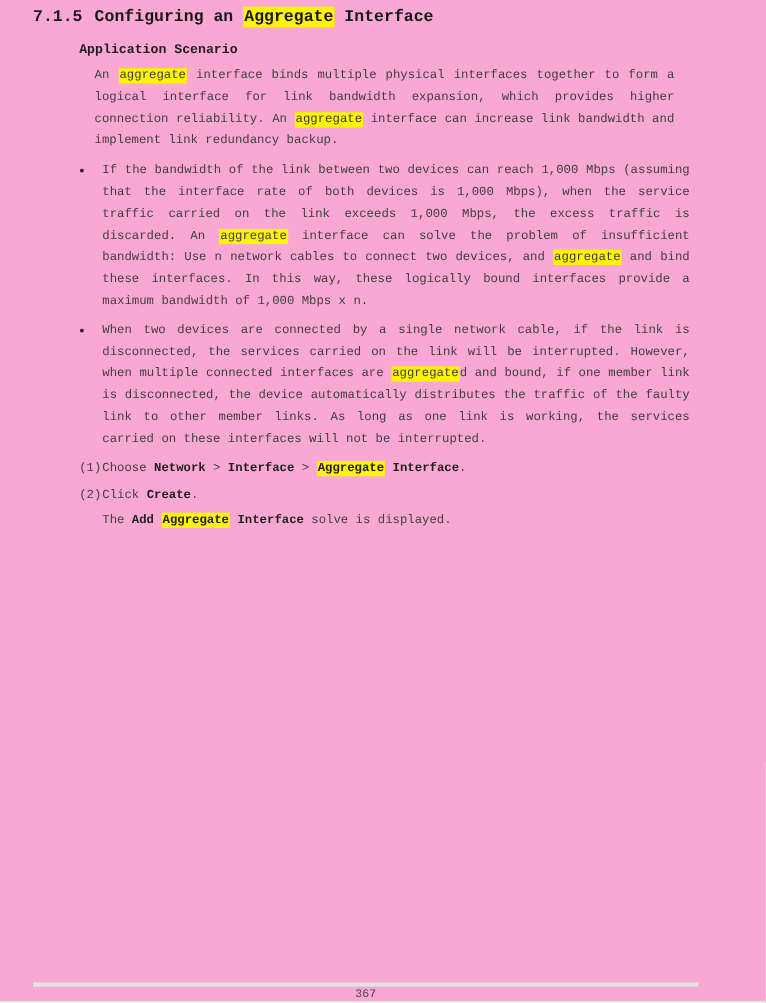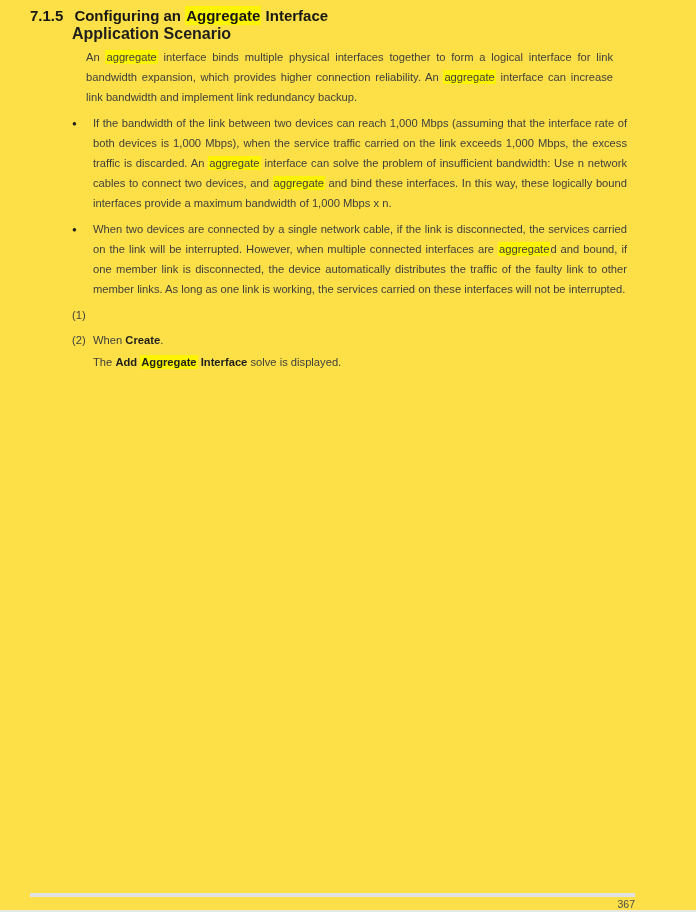--- a/index.html
+++ b/index.html
@@ -2,22 +2,22 @@
 <html style="--hl: #fcf400;"><head>
 <meta charset="utf-8">
 <style>
   html, body { margin: 0; padding: 0; }
   body { background: #ffffff; }
 
   .page {
     position: relative;
     width: 696px;
     height: 912px;
-    background: #fde047;
-    font-family: Liberation Sans, sans-serif;
+    background: #f9a8d4;
+    font-family: Liberation Mono, monospace;
     color: #3e3e3e;
     overflow: hidden;
   }
 
   
   .title {
     margin: 0;
     padding: 6px 0 0 30px;
     font-size: 15px;
     line-height: 19px;
@@ -25,22 +25,22 @@
     color: #171717;
   }
   .title .num { margin-right: 11px; }
 
   
   .content {
     padding-left: 72px;
     padding-right: 69px; 
   }
   .h2 {
-    margin: 1px 0 0;
-    font-size: 16px;
+    margin: 13px 0 0;
+    font-size: 12px;
     line-height: 15px;
     font-weight: bold;
     color: #1e1e1e;
   }
   .h2.proc { margin-top: 13px; }
   .para {
     margin: 7px 14px 0;
     font-size: 11.2px;
     line-height: 19.8px;
     text-align: justify;
@@ -79,21 +79,21 @@
     bottom: 15px;
     width: 605px;
     height: 4px;
     background: #e2e2e2;
   }
   .page-num {
     position: absolute;
     left: 30px;
     width: 605px;
     bottom: 2px;
-    text-align: right;
+    text-align: center;
     font-size: 10.5px;
     line-height: 11px;
     color: #4a4a4a;
   }
   .bottom-line {
     position: absolute;
     left: 0;
     bottom: 0;
     width: 100%;
     height: 2px;
@@ -121,25 +121,26 @@
     </div>
 
     <div class="bullet">
       <span class="dot">●</span>
       <p class="para"><span>When two devices are connected by a single network cable, if the link is disconnected, the services carried on the link will be interrupted. However, when multiple connected interfaces are </span><span class="hl">aggregate</span><span>d and bound, if one member link is disconnected, the device automatically distributes the traffic of the faulty link to other member links. As long as one link is working, the services carried on these interfaces will not be interrupted.</span></p>
     </div>
 
 
     <div class="step">
       <span class="num">(1)</span>
+      <span class="txt"><span>Choose </span><span class="b">Network</span><span> &gt; </span><span class="b">Interface</span><span> &gt; </span><span class="b hl">Aggregate</span><span class="b"> Interface</span><span>.</span></span>
     </div>
 
     <div class="step">
       <span class="num">(2)</span>
-      <span class="txt"><span>When </span><span class="b">Create</span><span>.</span></span>
+      <span class="txt"><span>Click </span><span class="b">Create</span><span>.</span></span>
     </div>
 
     <div class="substep"><span>The </span><span class="b">Add </span><span class="b hl">Aggregate</span><span class="b"> Interface</span><span> solve is displayed.</span></div>
 
   </div>
 
   <div class="footer-bar"></div>
   <div class="page-num">367</div>
   <div class="bottom-line"></div>
 

